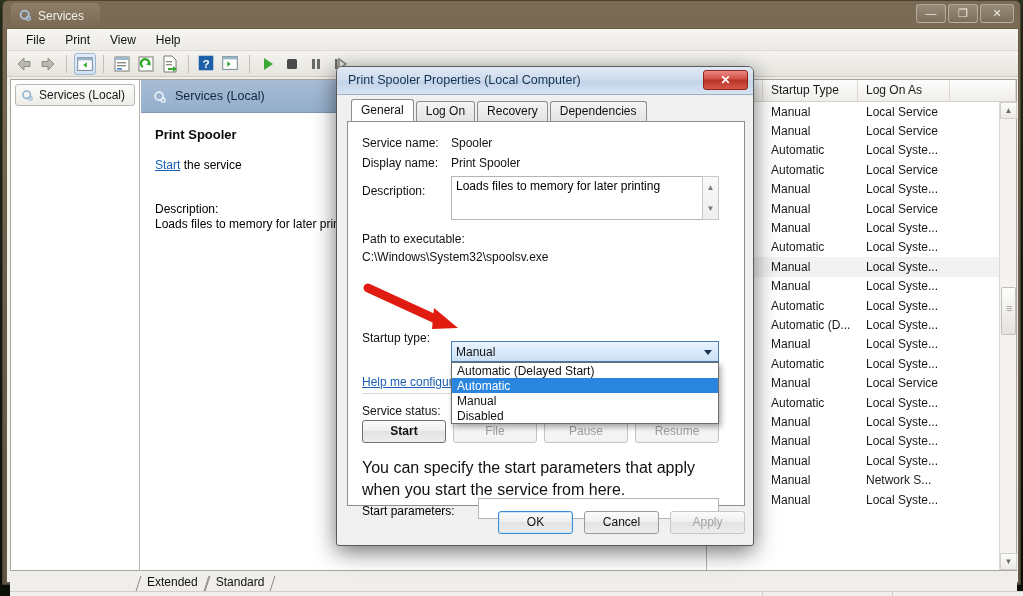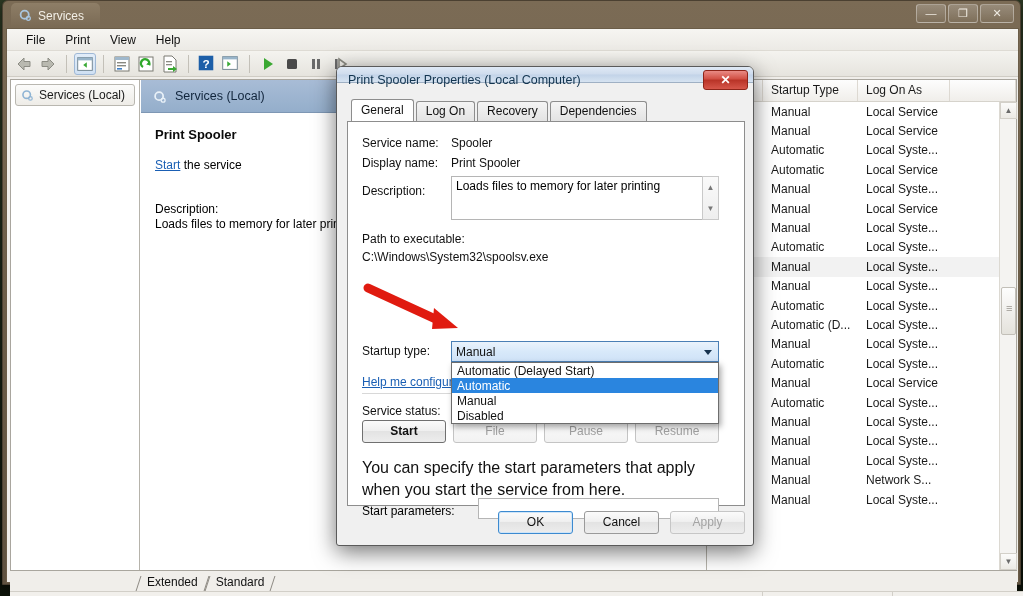--- a/index.html
+++ b/index.html
@@ -156,21 +156,21 @@
 
   
   #dialog {
     position:absolute; left:336px; top:66px; width:418px; height:480px;
     background:#f0f0f0;
     border:1px solid #5a5a5a;
     border-radius:6px 6px 3px 3px;
     box-shadow: 0 6px 22px rgba(0,0,0,.55);
   }
   .dlg-title {
-    height:16px; position:relative;
+    height:28px; position:relative;
     background: linear-gradient(180deg,#dfe9f5 0%,#cfdced 48%,#c2d3e8 52%,#d6e3f1 100%);
     border-radius:5px 5px 0 0;
     border-bottom:1px solid #9fb0c4;
   }
   .dlg-title span { position:absolute; left:11px; top:6px; font-size:12.5px; color:#12344f; }
   .dlg-close {
     position:absolute; right:5px; top:3px; width:45px; height:20px;
     background: linear-gradient(180deg,#e98b85 0%,#d14e43 45%,#b83327 50%,#d6564a 100%);
     border:1px solid #8e2419; border-radius:3px;
     color:#fff; font-size:12px; text-align:center; line-height:18px; font-weight:bold;
@@ -576,21 +576,21 @@
           <div class="t">Loads files to memory for later printing</div>
           <div class="desc-spin">
             <div class="spin-a">▲</div>
             <div class="spin-a">▼</div>
           </div>
         </div>
 
         <div class="row lbl" style="left:14px; top:110px;">Path to executable:</div>
         <div class="row val" style="left:14px; top:128px;">C:\Windows\System32\spoolsv.exe</div>
 
-        <div class="row lbl" style="left:14px; top:222px;">Startup type:</div>
+        <div class="row lbl" style="left:14px; top:209px;">Startup type:</div>
         <div class="combo">
           <span>Manual</span>
           <span class="combo-arrow"></span>
         </div>
 
         <div class="dropdown" id="dd-host">
             <div class="dd-item">Automatic (Delayed Start)</div>
             <div class="dd-item sel">Automatic</div>
             <div class="dd-item">Manual</div>
             <div class="dd-item">Disabled</div>

